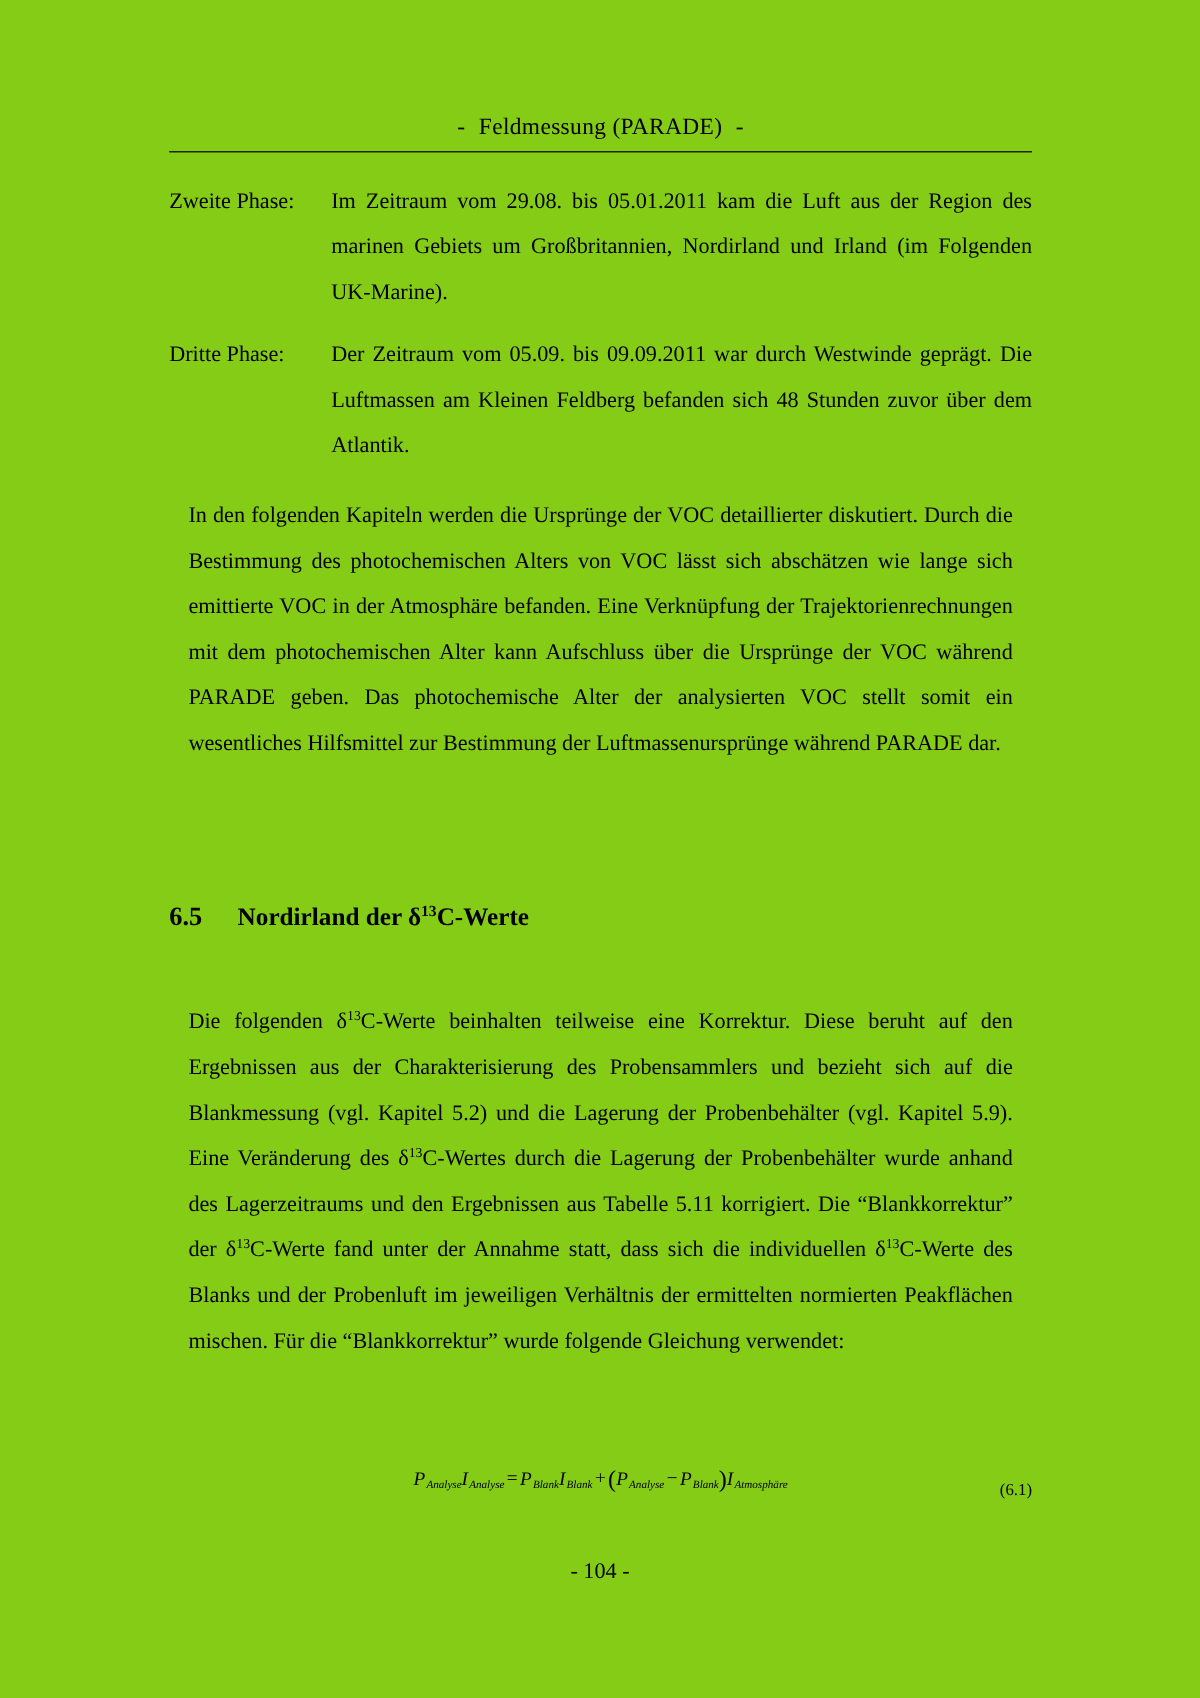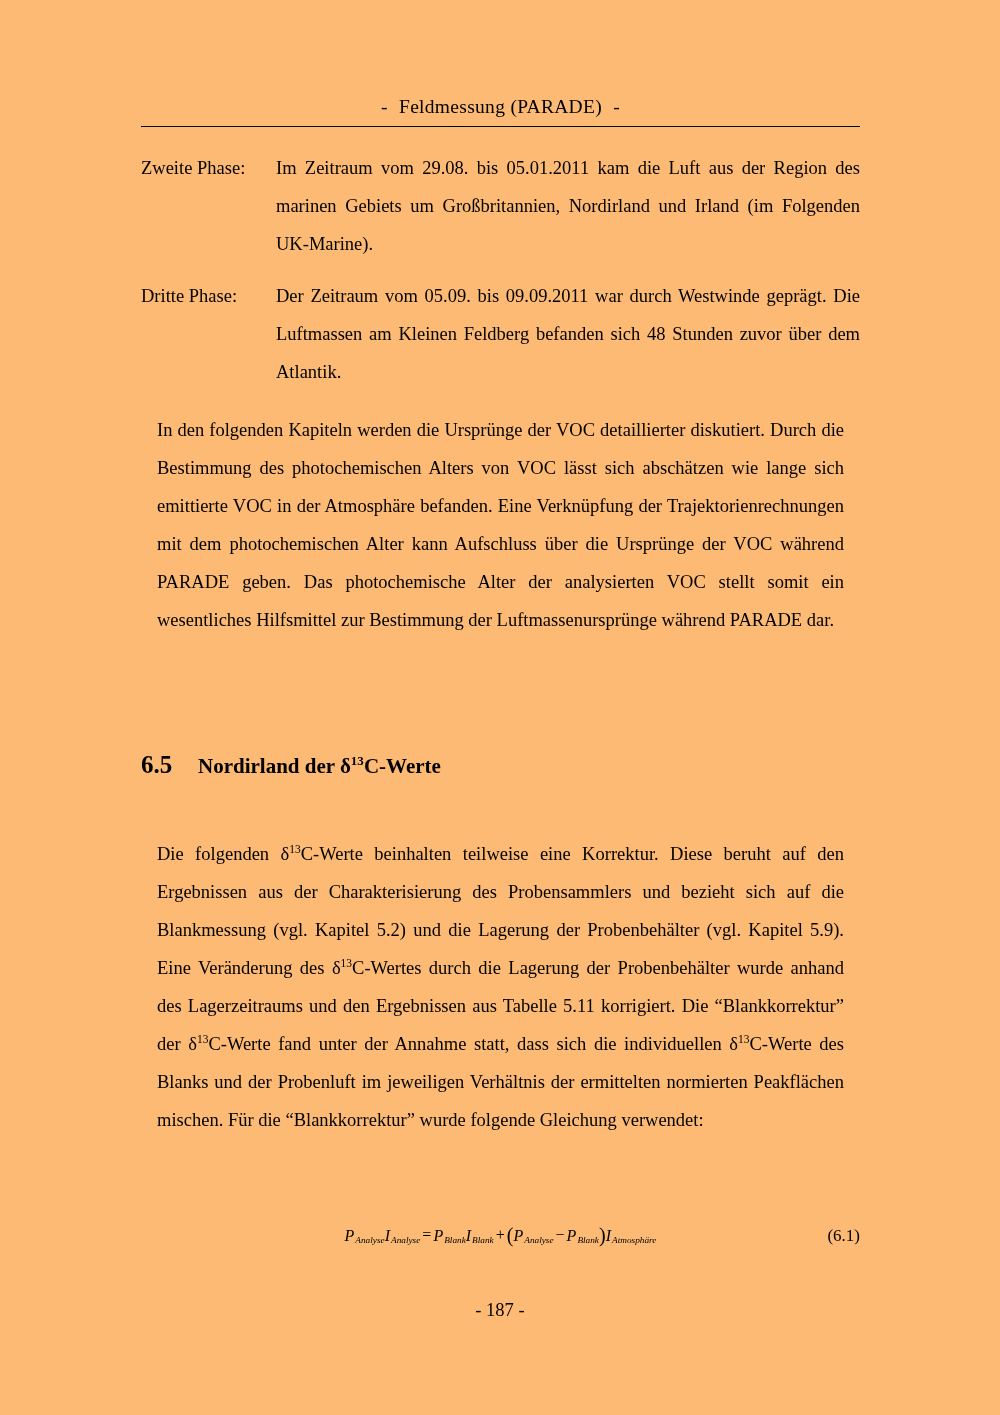--- a/index.html
+++ b/index.html
@@ -5,21 +5,21 @@
   html, body {
     margin: 0;
     padding: 0;
     background: #ffffff;
   }
   .page {
     position: relative;
     width: 1000px;
     height: 1415px;
     margin: 0 auto;
-    background: #fdba74;
+    background: #84cc16;
     font-family: "Liberation Serif", "DejaVu Serif", serif;
     color: #000000;
     box-sizing: border-box;
   }
   .content {
     position: absolute;
     left: 141px;
     top: 0;
     width: 719px;
   }
@@ -68,21 +68,21 @@
     margin-top: 20px;
   }
   .section-wrap {
     margin-top: 112px;
     display: flex;
     align-items: baseline;
   }
   .section-num {
     width: 57px;
     flex: 0 0 57px;
-    font-size: 25px;
+    font-size: 22px;
     font-weight: bold;
   }
   .section-title {
     font-size: 21px;
     font-weight: bold;
   }
   sup.iso {
     font-size: 0.62em;
     vertical-align: super;
     line-height: 0;
@@ -121,22 +121,22 @@
     padding: 0 2px;
   }
   .equation .paren {
     font-style: normal;
     font-size: 1.25em;
     vertical-align: -0.07em;
   }
   .eq-number {
     position: absolute;
     right: 0;
-    top: 11px;
-    font-size: 17px;
+    top: 22px;
+    font-size: 14px;
     font-style: normal;
   }
   .footer {
     position: absolute;
     left: 0;
     right: 0;
     top: 1300px;
     text-align: center;
     font-size: 18.5px;
   }
@@ -177,14 +177,14 @@
       <p class="body"><span>Die folgenden δ</span><sup class="iso">13</sup><span>C-Werte beinhalten teilweise eine Korrektur. Diese beruht auf den Ergebnissen aus der Charakterisierung des Probensammlers und bezieht sich auf die Blankmessung (vgl. Kapitel 5.2) und die Lagerung der Probenbehälter (vgl. Kapitel 5.9). Eine Veränderung des δ</span><sup class="iso">13</sup><span>C-Wertes durch die Lagerung der Probenbehälter wurde anhand des Lagerzeitraums und den Ergebnissen aus Tabelle 5.11 korrigiert. Die “Blankkorrektur” der δ</span><sup class="iso">13</sup><span>C-Werte fand unter der Annahme statt, dass sich die individuellen δ</span><sup class="iso">13</sup><span>C-Werte des Blanks und der Probenluft im jeweiligen Verhältnis der ermittelten normierten Peakflächen mischen. Für die “Blankkorrektur” wurde folgende Gleichung verwendet:</span></p>
     </div>
 
     <div class="equation-row">
       <div class="equation"><span class="var">P</span><sub>Analyse</sub><span class="var">I</span><sub>Analyse</sub><span class="op">=</span><span class="var">P</span><sub>Blank</sub><span class="var">I</span><sub>Blank</sub><span class="op">+</span><span class="paren">(</span><span class="var">P</span><sub>Analyse</sub><span class="op">−</span><span class="var">P</span><sub>Blank</sub><span class="paren">)</span><span class="var">I</span><sub>Atmosphäre</sub></div>
       <div class="eq-number">(6.1)</div>
     </div>
 
   </div>
 
-  <div class="footer">- 187 -</div>
+  <div class="footer">- 104 -</div>
 </div>
 
 </body></html>

